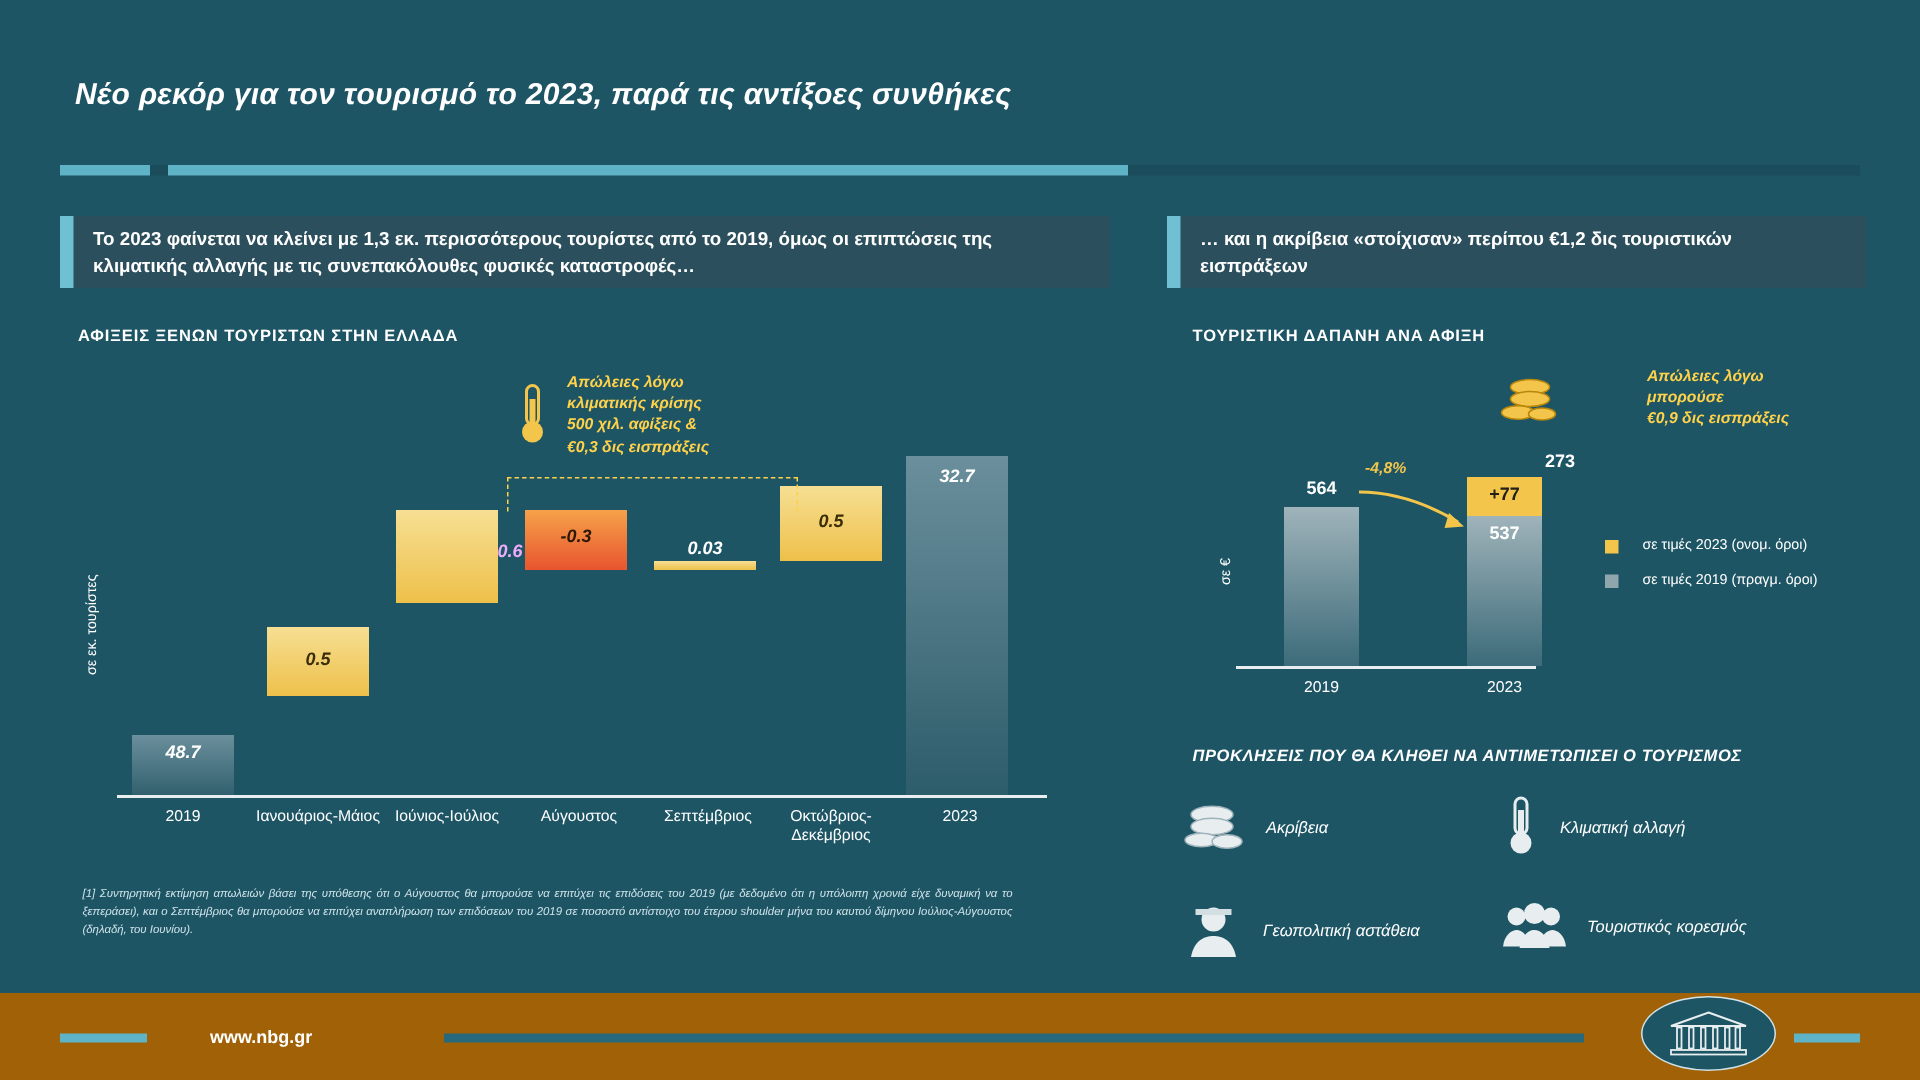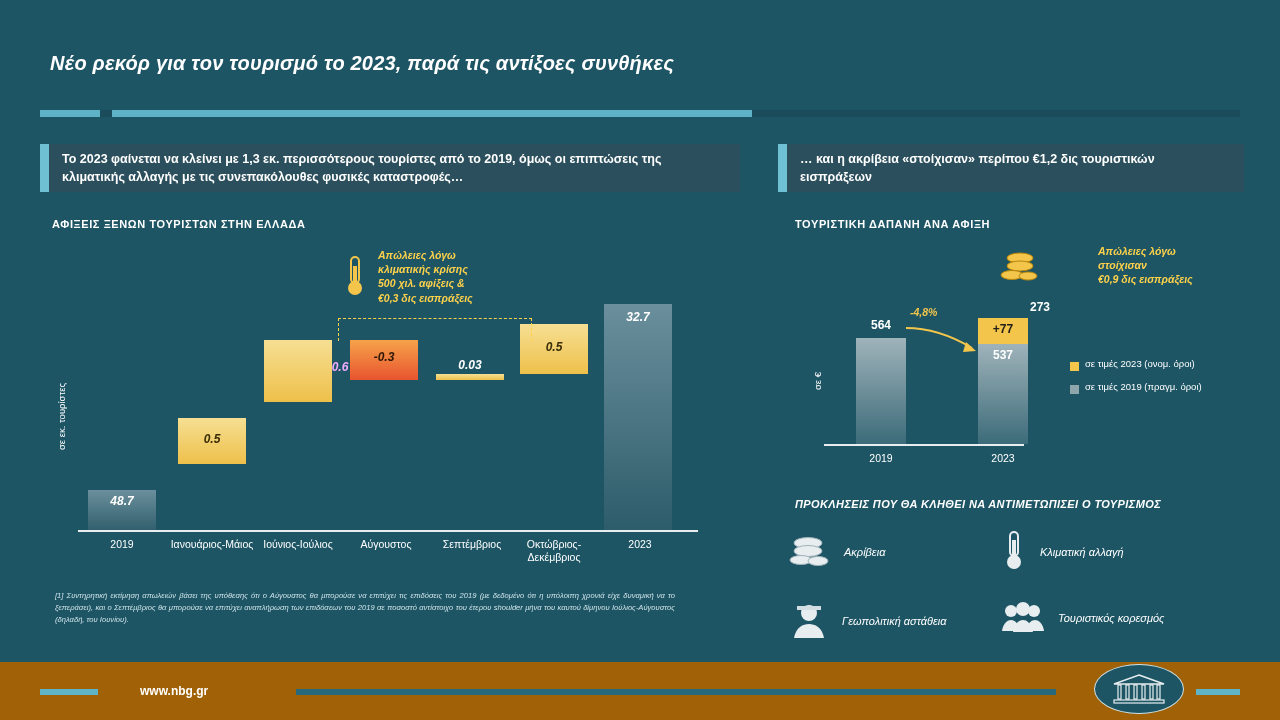--- a/index.html
+++ b/index.html
@@ -72,21 +72,21 @@
   .footnote{
     position:absolute;left:55px;top:590px;width:620px;
     font-size:7.6px;font-style:italic;color:#cfe3e9;line-height:1.6;
     text-align:justify;
   }
 
   
   #rightChart{position:absolute;left:800px;top:280px;width:260px;height:200px;}
   .legend{position:absolute;left:1070px;top:358px;width:160px;font-size:9.5px;
     color:#ffffff;line-height:1.35;}
-  .legend .row{display:flex;gap:6px;margin-bottom:10px;align-items:flex-end;}
+  .legend .row{display:flex;gap:16px;margin-bottom:10px;align-items:flex-start;}
   .legend .sw{width:9px;height:9px;margin-top:2px;flex:none;}
 
   .challenge-title{
     position:absolute;left:795px;top:498px;font-size:11px;font-weight:bold;
     font-style:italic;letter-spacing:.4px;color:#ffffff;text-align:right;
   }
   .chal{position:absolute;display:flex;align-items:center;gap:12px;
     font-size:11px;font-style:italic;color:#ffffff;width:210px;}
   .chal .txt{line-height:1.3;}
 
@@ -220,21 +220,21 @@
     <span style="position:absolute;left:200px;top:-30px;">
       <svg width="40" height="36" viewBox="0 0 40 36">
         <ellipse cx="20" cy="8" rx="13" ry="5" fill="#f3c64b" stroke="#b8860b"></ellipse>
         <ellipse cx="20" cy="16" rx="13" ry="5" fill="#f3c64b" stroke="#b8860b"></ellipse>
         <ellipse cx="12" cy="25" rx="11" ry="4.5" fill="#f3c64b" stroke="#b8860b"></ellipse>
         <ellipse cx="28" cy="26" rx="9" ry="4" fill="#f3c64b" stroke="#b8860b"></ellipse>
       </svg>
     </span>
     <div class="callout" style="left:298px;top:-36px;width:150px;">
       <div>Απώλειες  λόγω</div>
-      <div>στοίχισαν</div>
+      <div>μπορούσε</div>
       <div>€0,9 δις εισπράξεις</div>
     </div>
   </div>
 
   <div class="legend">
     <div class="row">
       <span class="sw" style="background:#f3c64b;"></span>
       <span>σε τιμές  2023 (ονομ. όροι)</span>
     </div>
     <div class="row">

